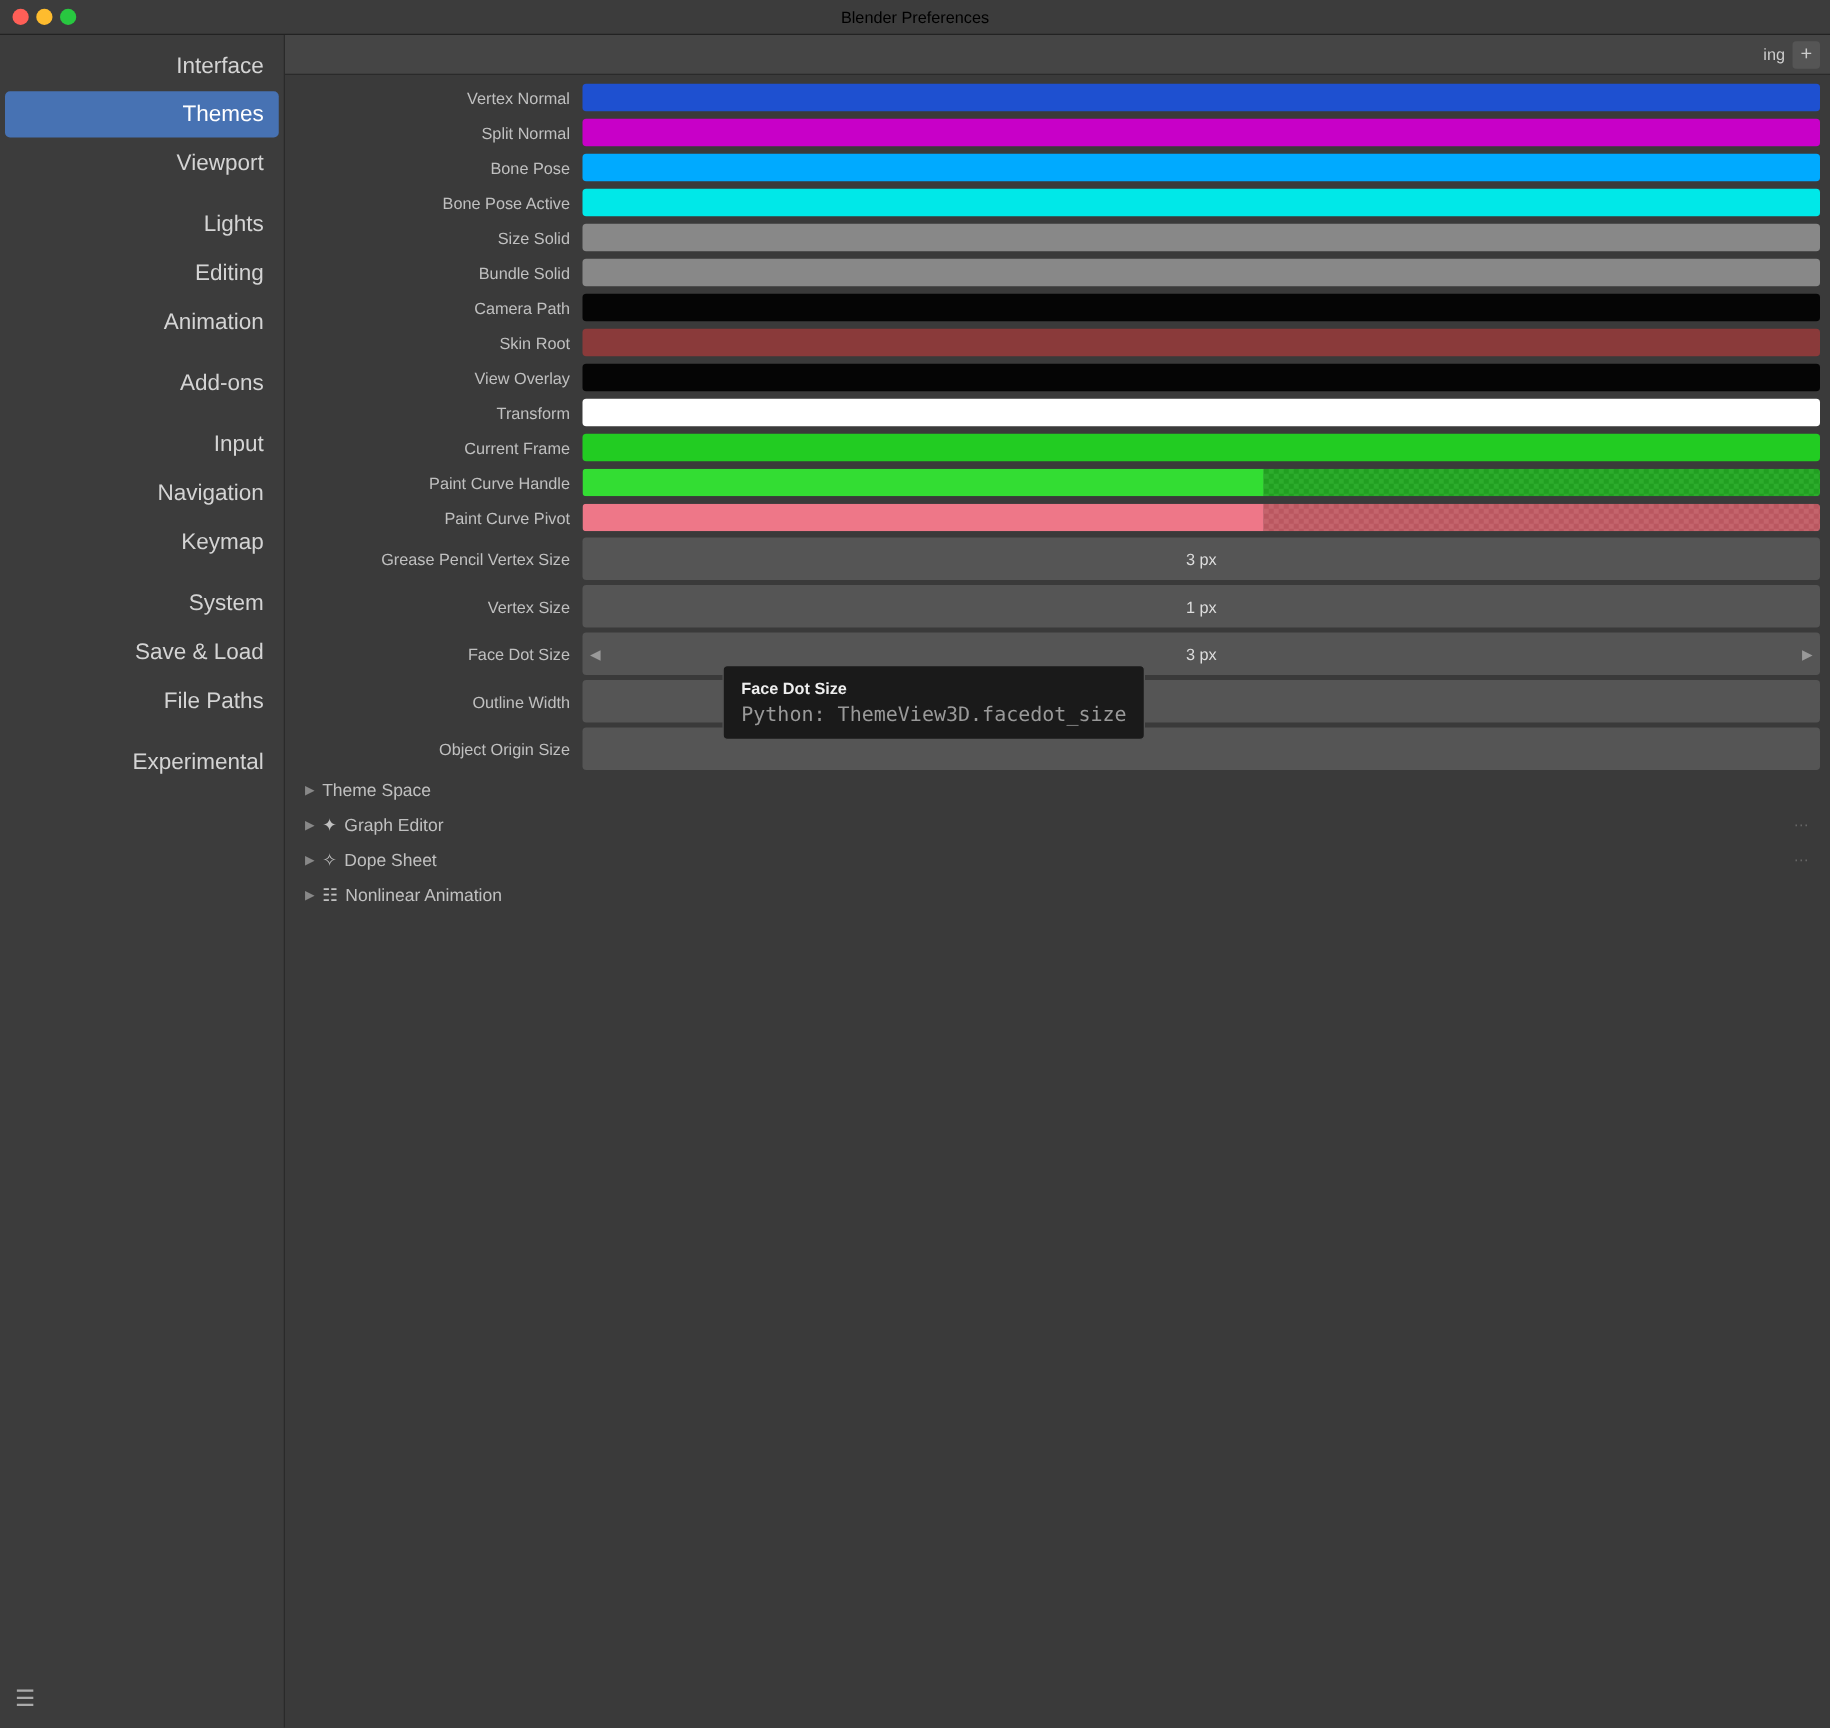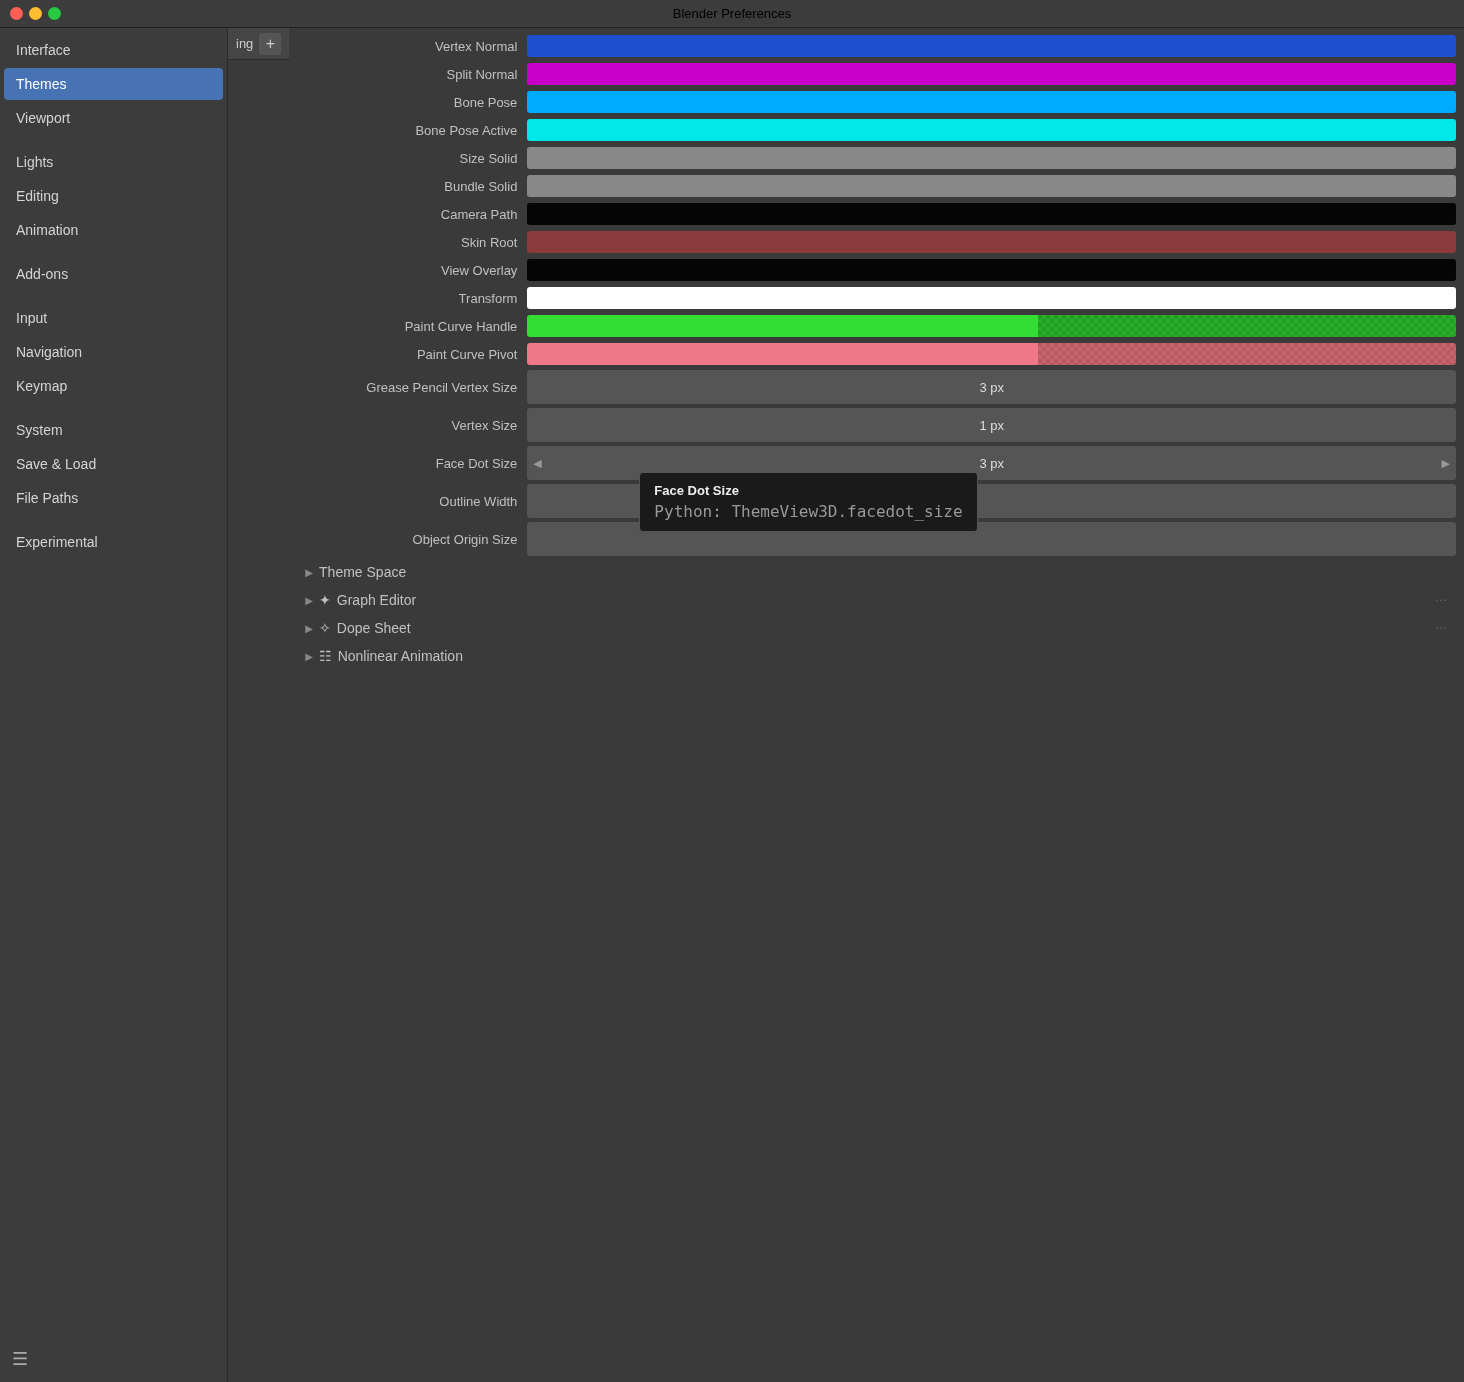--- a/index.html
+++ b/index.html
@@ -96,21 +96,22 @@
       flex-direction: column;
       padding: 6px 4px;
       gap: 2px;
       flex-shrink: 0;
     }
     .sidebar-item {
       padding: 8px 12px;
       border-radius: 4px;
       color: #d4d4d4;
       cursor: pointer;
-      font-size: 14px;
+      font-size: 18px;
+      text-align: right;
     }
     .sidebar-item.active {
       background: #4772b3;
       color: #fff;
     }
     .sidebar-spacer {
       height: 8px;
     }
     .sidebar-bottom {
       margin-top: auto;
@@ -120,21 +121,21 @@
       color: #aaa;
       font-size: 18px;
       cursor: pointer;
     }
 
     
     .content-area {
       flex: 1;
       background: #3a3a3a;
       display: flex;
-      flex-direction: row;
+      flex-direction: column;
       overflow: hidden;
     }
 
     
     .content-top-bar {
       height: 32px;
       background: #454545;
       display: flex;
       align-items: center;
       justify-content: flex-end;
@@ -381,20 +382,24 @@
       <div class="color-row">
         <span class="color-row-label">View Overlay</span>
         <div class="color-swatch" style="background:#050505;"></div>
       </div>
 
       <div class="color-row">
         <span class="color-row-label">Transform</span>
         <div class="color-swatch" style="background:#ffffff;"></div>
       </div>
 
+      <div class="color-row">
+        <span class="color-row-label">Current Frame</span>
+        <div class="color-swatch" style="background:#22cc22;"></div>
+      </div>
 
       <div class="color-row">
         <span class="color-row-label">Paint Curve Handle</span>
         <div class="color-swatch">
           <div class="color-swatch-half" style="background:#33dd33;"></div>
           <div class="color-swatch-checker" style="background-image: repeating-conic-gradient(rgba(40,200,40,0.8) 0% 25%, rgba(30,170,30,0.9) 0% 50%); background-size:8px 8px; position:absolute; top:0; left:55%; width:45%; height:100%;"></div>
         </div>
       </div>
 
       <div class="color-row">

